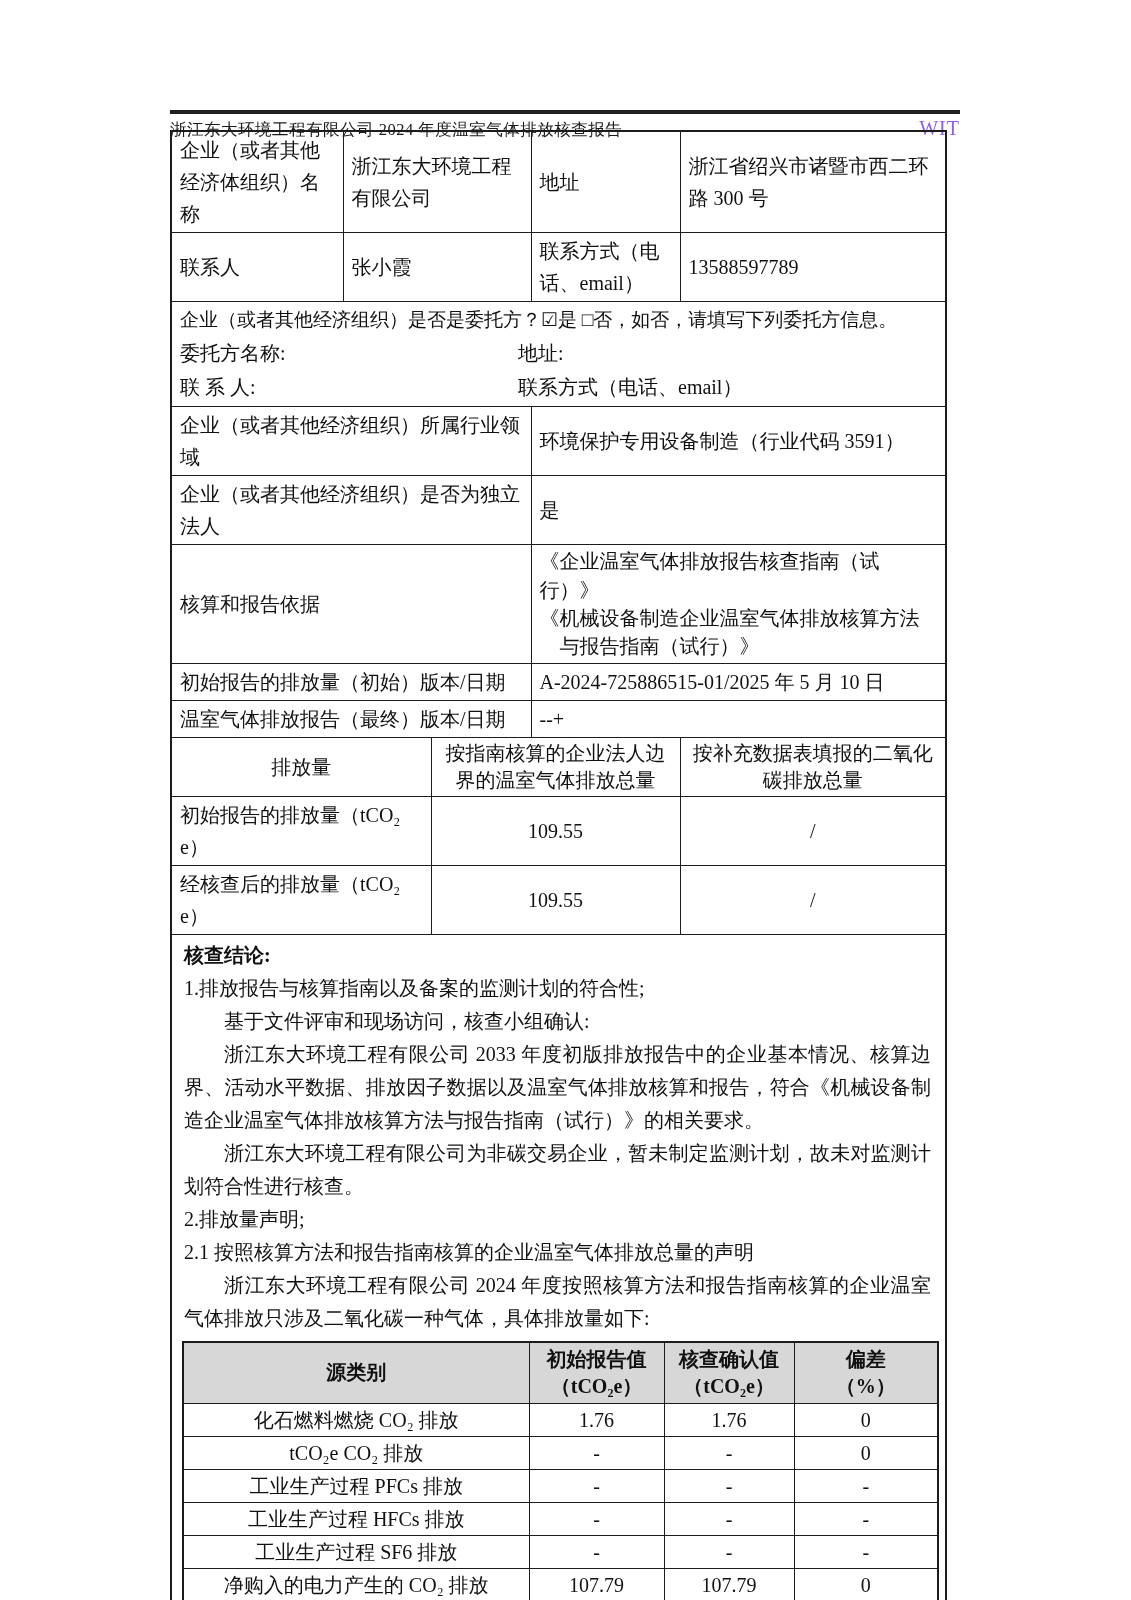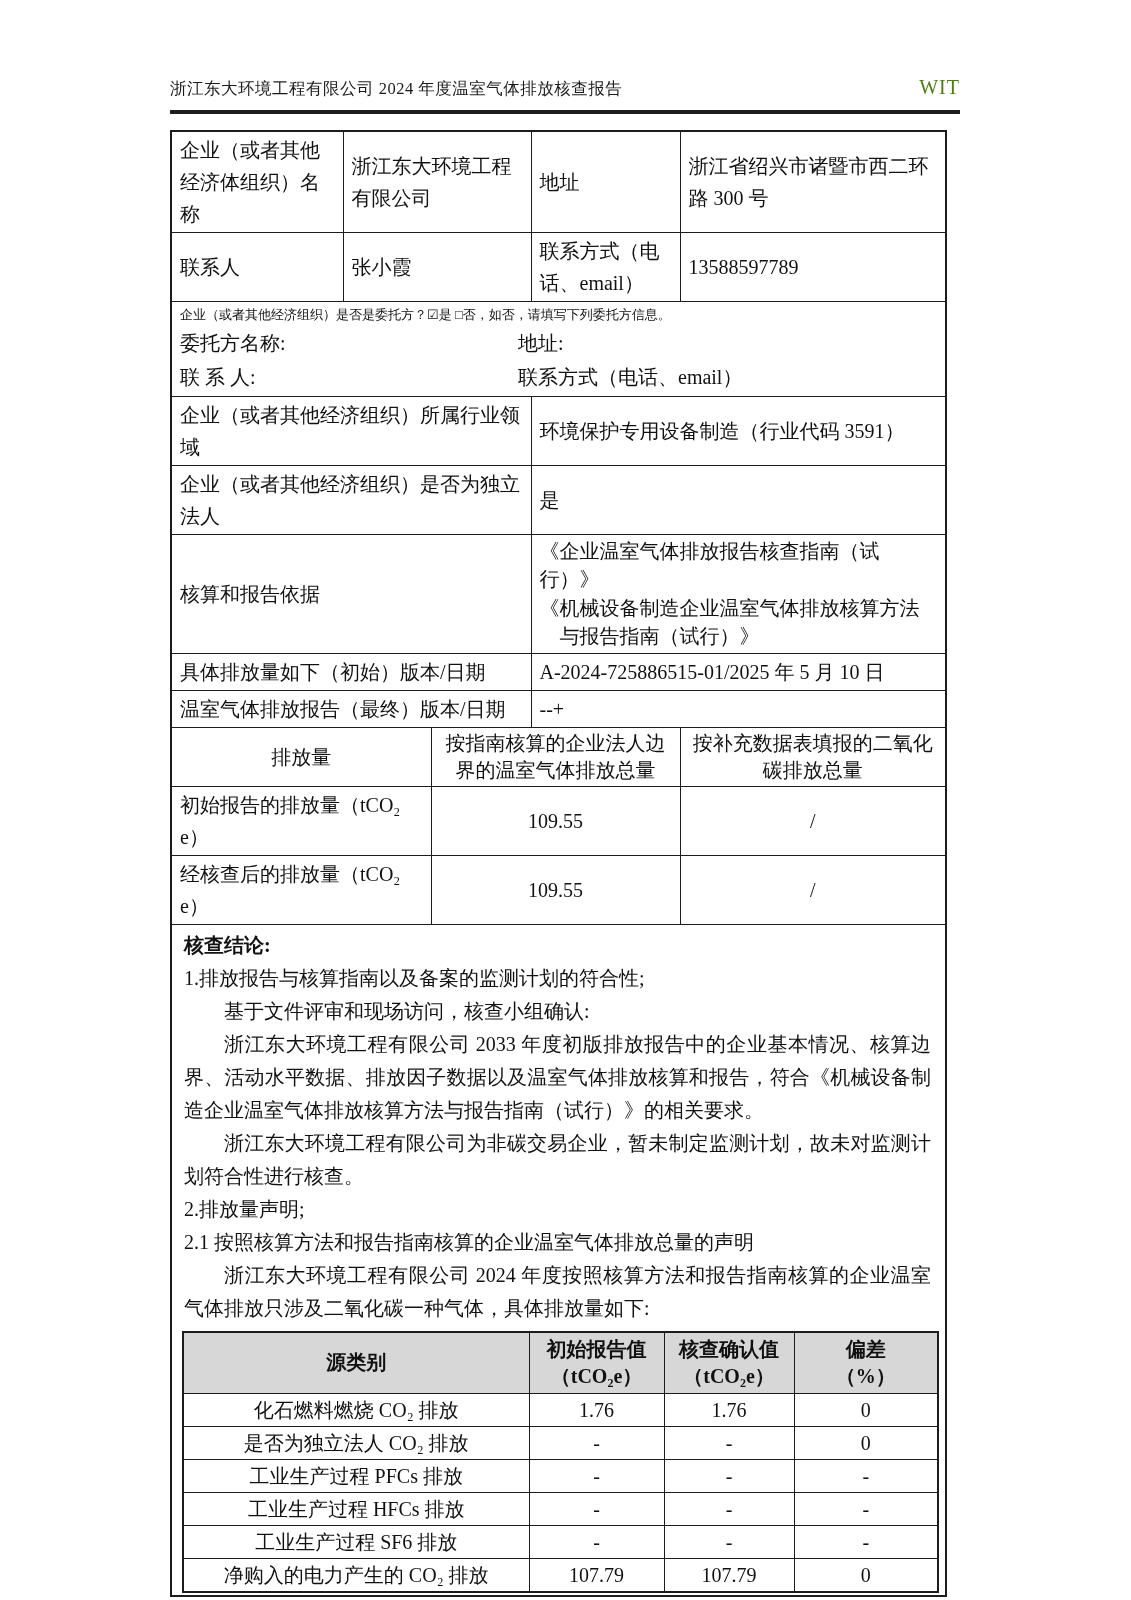--- a/index.html
+++ b/index.html
@@ -10,21 +10,21 @@
     font-family:"Liberation Serif","DejaVu Serif",serif;
     position:relative;
     overflow:hidden;
   }
   .page{position:absolute;top:0;left:0;width:1131px;height:1322px;}
   .hdr{
     position:absolute;top:76px;left:170px;width:790px;
     display:flex;justify-content:space-between;align-items:baseline;
   }
   .hdr-title{font-size:16.5px;letter-spacing:.5px;color:#1a1a1a;}
-  .hdr-brand{font-size:20px;letter-spacing:1px;color:#4d7c0f;}
+  .hdr-brand{font-size:20px;letter-spacing:1px;color:#8b5cf6;margin-top:41px;}
   .hdr-rule{
     position:absolute;top:110px;left:170px;width:790px;height:4px;
     background:#1f1f1f;
   }
   table.main{
     position:absolute;top:130px;left:170px;
     width:775px;
     border-collapse:collapse;
     table-layout:fixed;
     font-size:20px;
@@ -43,21 +43,21 @@
   tr.r4{height:64px;}
   tr.r5{height:60px;padding-left:44px;}
   tr.r6{height:86px;}
   tr.r7{height:34px;}
   tr.r8{height:34px;}
   tr.r9{height:48px;}
   tr.r10{height:34px;}
   tr.r11{height:34px;}
   td.center{text-align:center;}
   td.conclusion-cell{vertical-align:top;padding:2px 4px 3px 6px;}
-  .delegate-q{white-space:nowrap;font-size:13px;line-height:1.7;}
+  .delegate-q{white-space:nowrap;font-size:19px;line-height:1.7;}
   .delegate-row{display:flex;line-height:1.7;}
   .delegate-left{width:338px;flex:0 0 338px;}
   .delegate-right{flex:1;}
   .basis-cell div{line-height:1.42;}
   .basis-indent{padding-left:1em;}
   .conc{padding:2px 6px 0 4px;line-height:1.65;}
   .conc .bold{font-weight:bold;}
   .conc p,.conc div{margin:0;}
   .conc-p{text-indent:2em;text-align:justify;}
   table.inner{
@@ -146,21 +146,21 @@
     <tr class="r6">
       <td colspan="3">核算和报告依据</td>
       <td colspan="2" class="basis-cell">
         <div>《企业温室气体排放报告核查指南（试行）》</div>
         <div>《机械设备制造企业温室气体排放核算方法</div>
         <div class="basis-indent">与报告指南（试行）》</div>
       </td>
     </tr>
 
     <tr class="r7">
-      <td colspan="3">具体排放量如下（初始）版本/日期</td>
+      <td colspan="3">初始报告的排放量（初始）版本/日期</td>
       <td colspan="2">A-2024-725886515-01/2025 年 5 月 10 日</td>
     </tr>
 
     <tr class="r8">
       <td colspan="3">温室气体排放报告（最终）版本/日期</td>
       <td colspan="2">--+</td>
     </tr>
 
     <tr class="r9">
       <td colspan="2" class="center">排放量</td>
@@ -218,21 +218,21 @@
             </td>
           </tr>
 
           <tr class="irow">
             <td colspan="2">化石燃料燃烧 CO₂ 排放</td>
             <td>1.76</td>
             <td>1.76</td>
             <td>0</td>
           </tr>
           <tr class="irow">
-            <td colspan="2">是否为独立法人 CO₂ 排放</td>
+            <td colspan="2">tCO₂e CO₂ 排放</td>
             <td>-</td>
             <td>-</td>
             <td>0</td>
           </tr>
           <tr class="irow">
             <td colspan="2">工业生产过程 PFCs 排放</td>
             <td>-</td>
             <td>-</td>
             <td>-</td>
           </tr>

